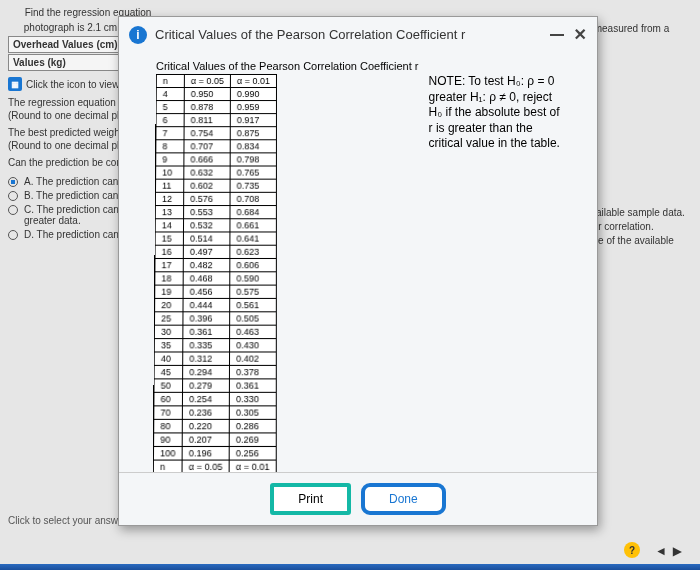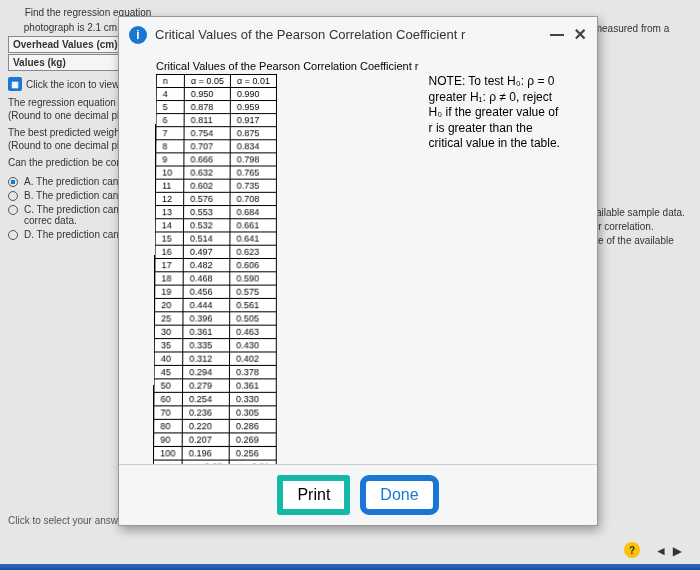--- a/index.html
+++ b/index.html
@@ -35,21 +35,21 @@
 
 .dlg-body { flex: 1; display: flex; justify-content: center; align-items: flex-start; padding: 8px 10px; gap: 10px; overflow: hidden; }
 .table-wrap { transform: perspective(900px) rotateX(3deg); transform-origin: top center; }
 .caption { font-size: 11px; text-align: center; margin-bottom: 2px; }
 table.cv { border-collapse: collapse; font-size: 9px; background: #fff; }
 table.cv td, table.cv th { border: 1px solid #000; padding: 1px 6px; text-align: left; font-weight: normal; }
 table.cv th { background: #fff; }
 .note { font-size: 12px; max-width: 150px; line-height: 1.3; padding-top: 14px; }
 
 .dlg-foot { display: flex; justify-content: center; gap: 10px; padding: 10px; border-top: 1px solid #ccc; }
-.dlg-foot button { padding: 5px 14px; font-size: 16px; border: 6px solid #14b8a6; background: #fff; border-radius: 3px; cursor: pointer; }
+.dlg-foot button { padding: 5px 24px; font-size: 12px; border: 4px solid #14b8a6; background: #fff; border-radius: 3px; cursor: pointer; }
 .dlg-foot button.primary { border-color: #1976d2; color: #1976d2; border-radius: 9px; }
 
 .taskbar { position: absolute; bottom: 0; left: 0; width: 100%; height: 6px; background: linear-gradient(#2a6abf,#1a4f9c); }
 </style>
 </head>
 <body>
 
 <div class="bg">
   <div class="problem-text">Find the regression equation</div>
   <div class="problem-text">photograph is 2.1 cm. Can th</div>
@@ -68,21 +68,21 @@
     <div class="opt">
         <div class="radio sel"></div>
         <div class="opt-label">A.  The prediction canno</div>
       </div>
     <div class="opt">
         <div class="radio"></div>
         <div class="opt-label">B.  The prediction canno</div>
       </div>
     <div class="opt">
         <div class="radio"></div>
-        <div class="opt-label"><span>C.  The prediction canno</span><br><span>correc data.</span></div>
+        <div class="opt-label"><span>C.  The prediction canno</span><br><span>greater data.</span></div>
       </div>
     <div class="opt">
         <div class="radio"></div>
         <div class="opt-label">D.  The prediction can be</div>
       </div>
   </div>
 
   <div class="right-col">
     <div>dth measured from a</div>
     <div style="height:170px"></div>
@@ -266,21 +266,21 @@
           <th>n</th>
           <th>α = 0.05</th>
           <th>α = 0.01</th>
         </tr>
           </tfoot>
       </table>
     </div>
     <div class="note">
       <span>NOTE: To test H₀: ρ = 0</span><br>
       <span>greater H₁: ρ ≠ 0, reject</span><br>
-      <span>H₀ if the greater value of</span><br>
+      <span>H₀ if the absolute best of</span><br>
       <span>r is greater than the</span><br>
       <span>critical value in the table.</span>
     </div>
   </div>
   <div class="dlg-foot">
     <button>Print</button>
     <button class="primary">Done</button>
   </div>
 </div>
 

